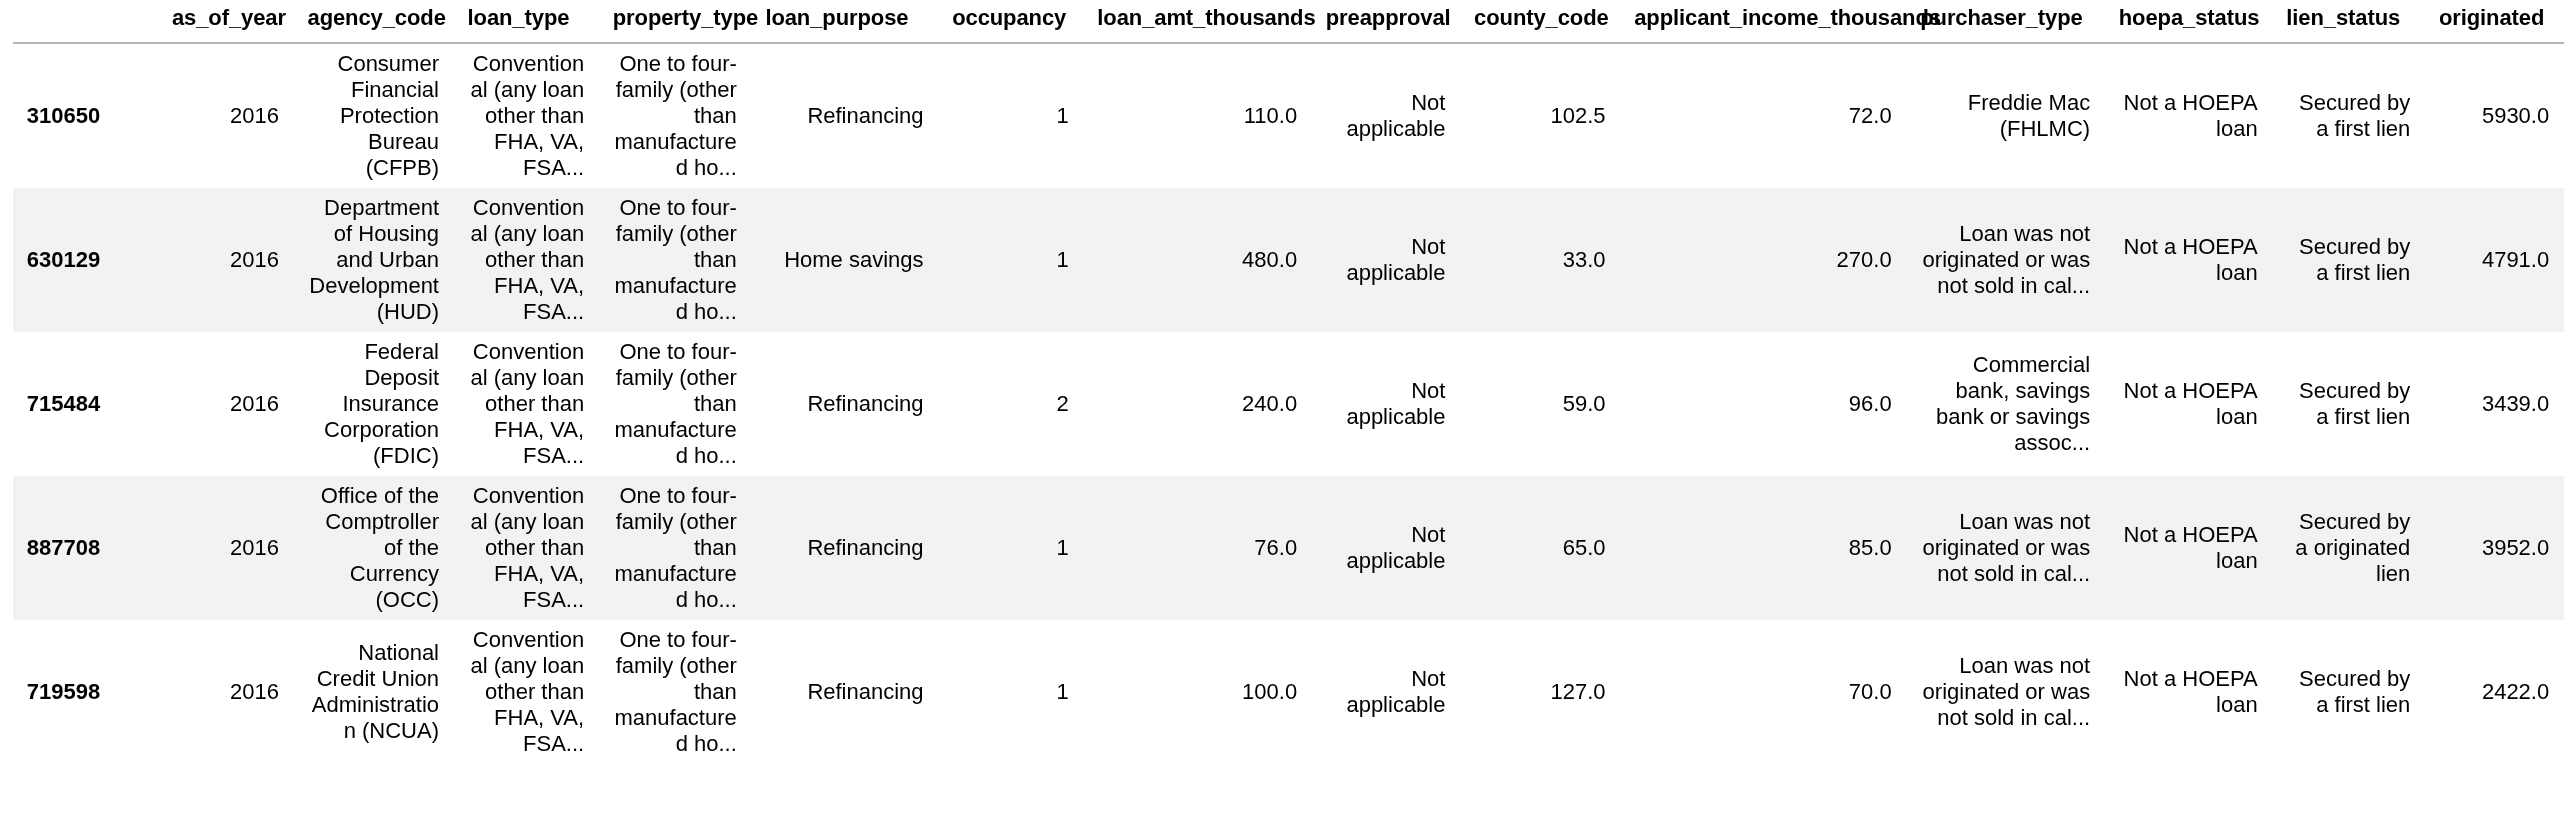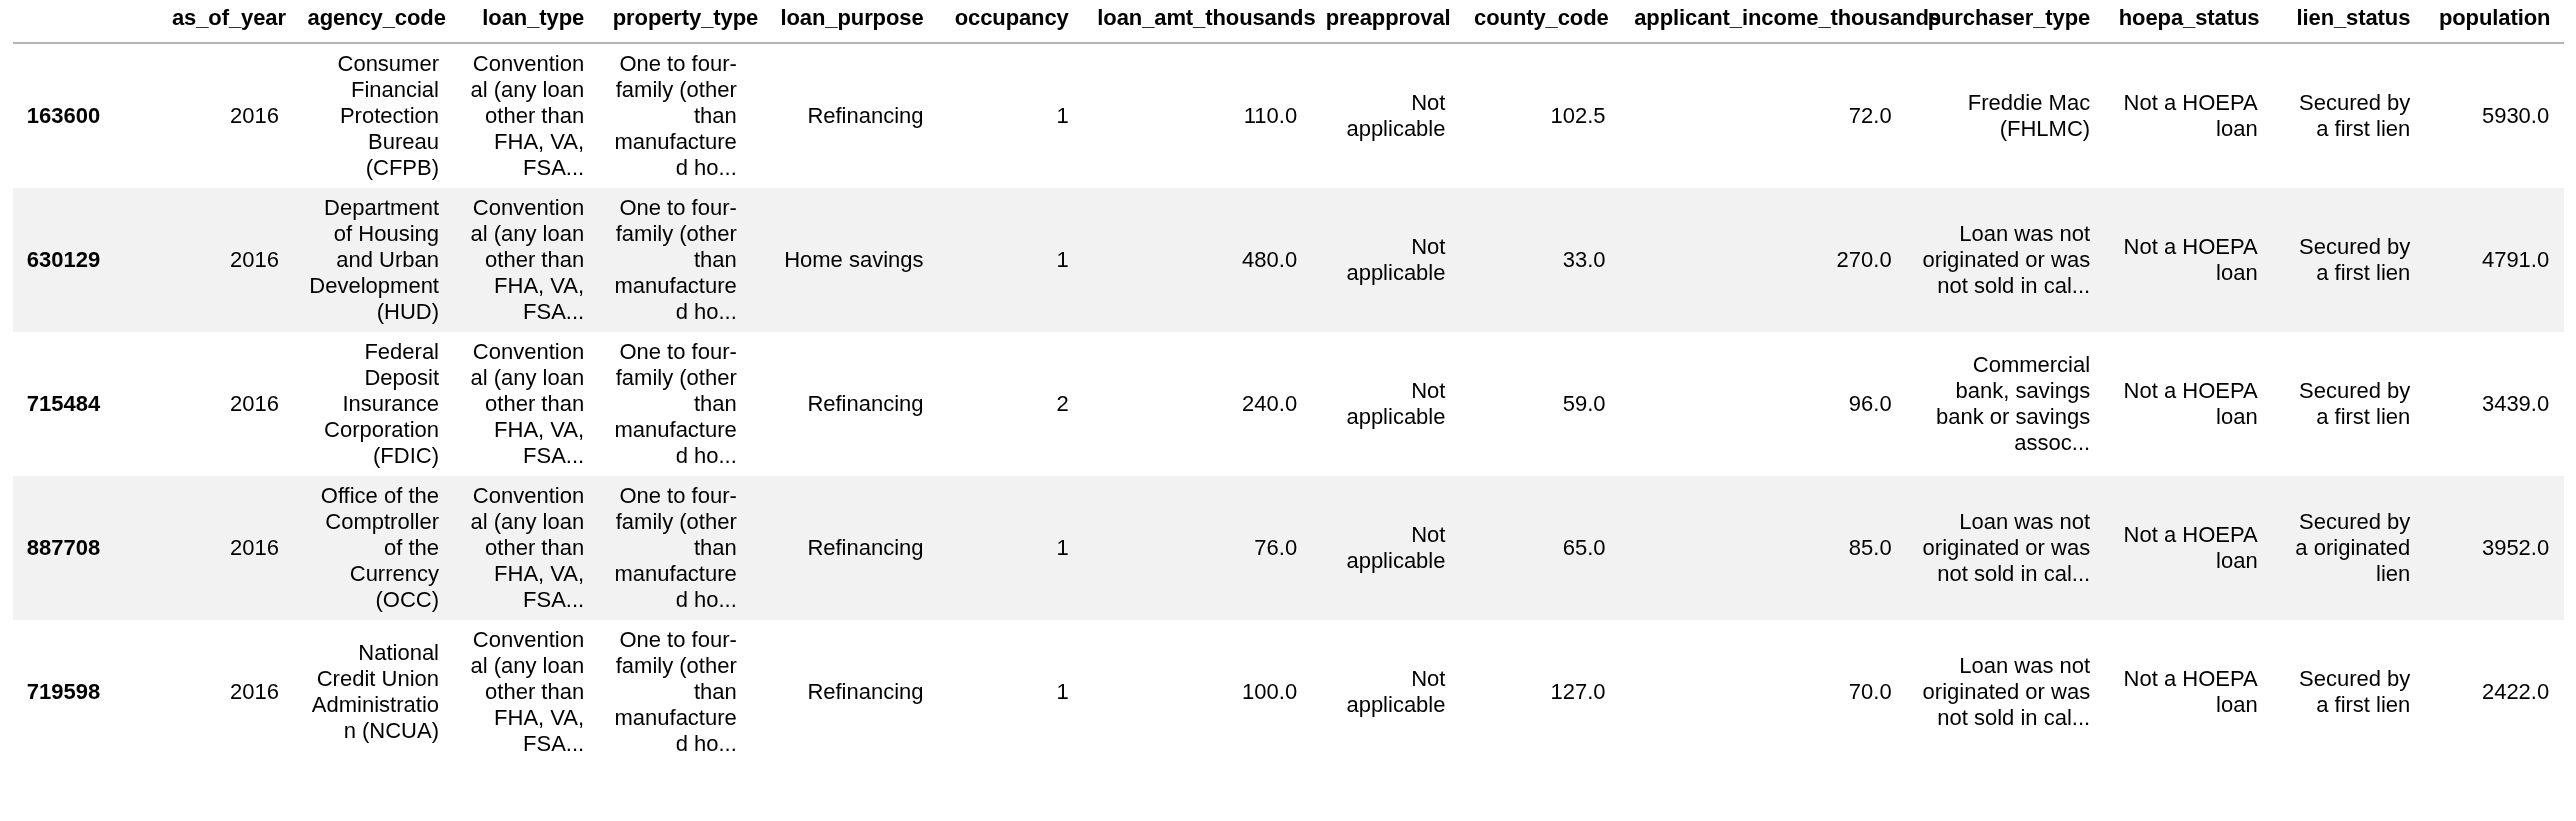--- a/index.html
+++ b/index.html
@@ -21,21 +21,21 @@
   }
   table.dataframe {
     border-collapse: collapse;
     table-layout: fixed;
     width: 2551px;
     font-size: 22px;
     line-height: 1.18;
   }
   table.dataframe thead th {
     font-weight: bold;
-    text-align: right;
+    text-align: left;
     vertical-align: bottom;
     padding: 5.4px 14.3px 10.7px 14.3px;
     border-bottom: 2.7px solid #b5b5b5;
     white-space: nowrap;
     font-size: 22px;
     letter-spacing: -0.1px;
   }
   table.dataframe thead th.idx-head {
     border-bottom: 2.7px solid #b5b5b5;
   }
@@ -105,26 +105,26 @@
         <th>property_type</th>
         <th>loan_purpose</th>
         <th>occupancy</th>
         <th>loan_amt_thousands</th>
         <th>preapproval</th>
         <th>county_code</th>
         <th>applicant_income_thousands</th>
         <th>purchaser_type</th>
         <th>hoepa_status</th>
         <th>lien_status</th>
-        <th>population</th>
+        <th>originated</th>
       </tr>
     </thead>
     <tbody>
       <tr class="odd-row">
-        <th class="row-index">163600</th>
+        <th class="row-index">310650</th>
         <td>2016</td>
         <td>Consumer Financial Protection Bureau (CFPB)</td>
         <td>Conventional (any loan other than FHA, VA, FSA...</td>
         <td>One to four-family (other than manufactured ho...</td>
         <td>Refinancing</td>
         <td>1</td>
         <td>110.0</td>
         <td>Not applicable</td>
         <td>102.5</td>
         <td>72.0</td>

